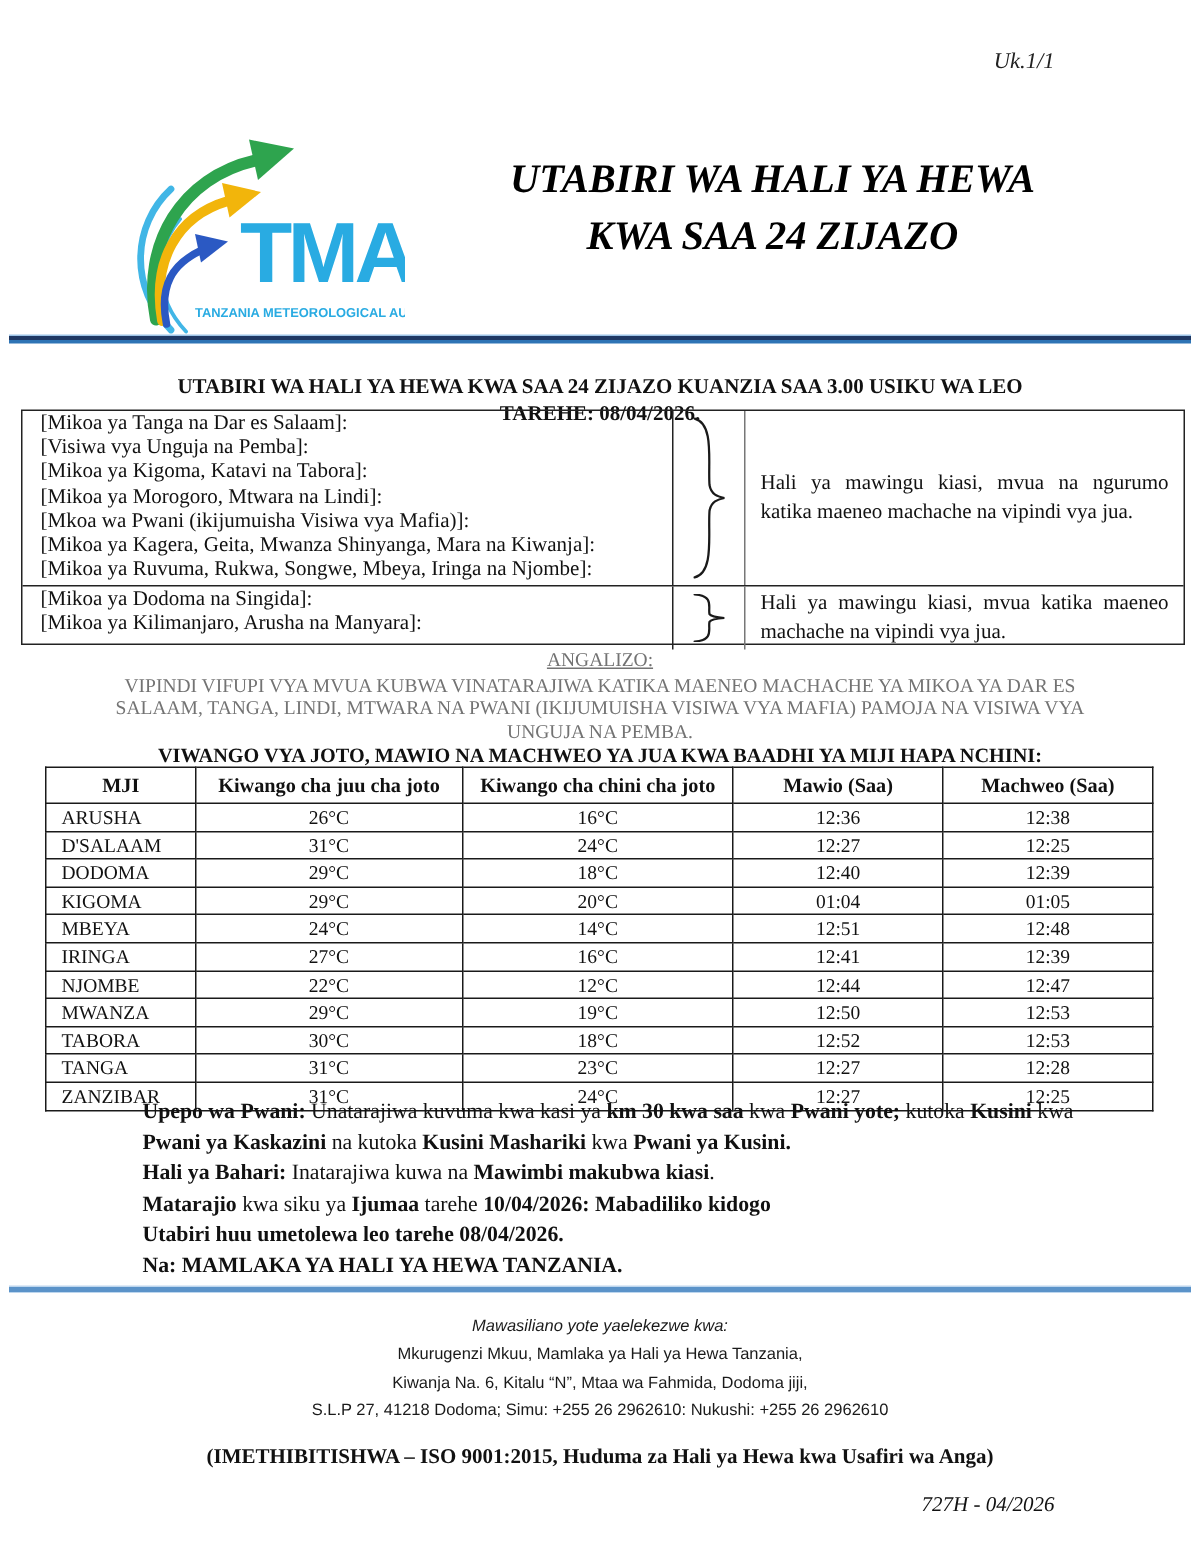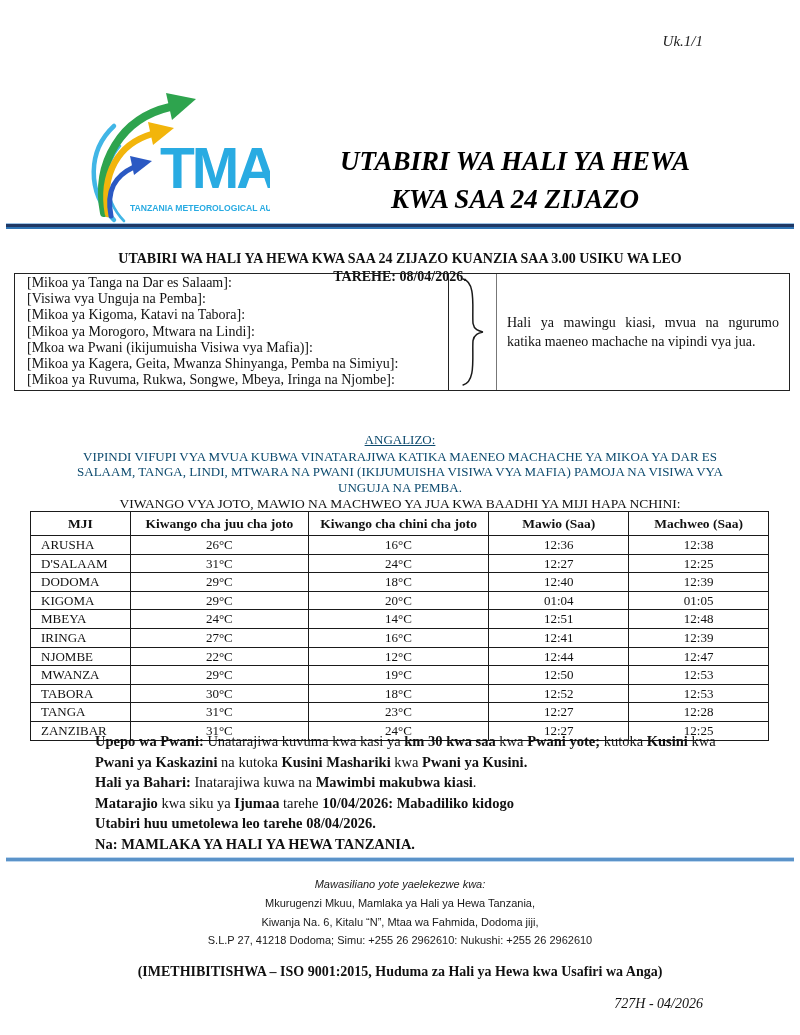--- a/index.html
+++ b/index.html
@@ -10,21 +10,21 @@
     overflow: hidden;
   }
   .page { position: absolute; inset: 0; }
 
   
   .uk { position: absolute; top: 33px; right: 97px; font-style: italic; font-size: 15px; color: #222; }
 
   .logo { position: absolute; left: 84px; top: 92px; width: 186px; height: 132px; }
 
   .title { position: absolute; left: 292px; top: 100px; width: 446px; text-align: center;
-           font-weight: bold; font-style: italic; font-size: 27px; line-height: 38px; color: #000; margin-top: 42px; }
+           font-weight: bold; font-style: italic; font-size: 27px; line-height: 38px; color: #000; }
 
   .rule { position: absolute; left: 6px; right: 6px; }
   .rule-top { top: 223px; height: 6px;
     background: linear-gradient(to bottom, #9dc3e6 0 16%, #1f3864 16% 62%, #2e74b5 62% 100%); }
   .rule-bottom { top: 857px; height: 5px;
     background: linear-gradient(to bottom, #bdd6ee 0 18%, #5b93c9 18% 80%, #bdd6ee 80% 100%); }
 
   .subtitle { position: absolute; top: 238px; left: 0; width: 100%; text-align: center;
               font-weight: bold; font-size: 14px; line-height: 17.5px; margin-top: 12px; }
 
@@ -34,26 +34,26 @@
   .fg-row + .fg-row { border-top: 1px solid #222; }
   .fg-row.tall { height: 116px; }
   .fg-row.short { height: 39px; }
   .fg-regions { border-right: 1px solid #222; padding: 1px 6px 0 12px; font-size: 14px; line-height: 16.2px; }
   .fg-brace { border-right: 1.5px solid #777; display: flex; align-items: center; justify-content: center; padding: 3px 4px; }
   .fg-brace svg { height: 100%; width: 26px; }
   .fg-text { padding: 2px 10px; display: flex; align-items: center; font-size: 14px; line-height: 19px; text-align: justify; }
 
   
   .notice { position: absolute; top: 432px; left: 70px; width: 660px; text-align: center;
-            color: #0c4a6e; font-size: 13px; line-height: 15.5px; }
+            color: #737373; font-size: 13px; line-height: 15.5px; }
   .notice-head { text-decoration: underline; margin-bottom: 1px; }
 
   
   .theading { position: absolute; top: 496px; left: 0; width: 100%; text-align: center;
-              font-weight: normal; font-size: 13.5px; }
+              font-weight: bold; font-size: 13.5px; }
   .ttable { position: absolute; top: 511px; left: 30px; width: 739px; border-collapse: collapse;
             font-size: 13px; }
   .ttable th, .ttable td { border: 1px solid #1a1a1a; text-align: center; padding: 0 2px; }
   .ttable th { height: 24px; font-size: 13.5px; }
   .ttable td { height: 17.6px; line-height: 17.6px; }
   .ttable td:first-child { text-align: left; padding-left: 10px; }
   .col-mji { width: 100px; } .col-juu { width: 178px; } .col-chini { width: 181px; }
   .col-mawio { width: 140px; } .col-machweo { width: 140px; }
 
   
@@ -112,29 +112,41 @@
   </div>
 
   <div class="ftable">
       <div class="fg-row tall">
         <div class="fg-regions">
           <div class="region-line">[Mikoa ya Tanga na Dar es Salaam]:</div>
           <div class="region-line">[Visiwa vya Unguja na Pemba]:</div>
           <div class="region-line">[Mikoa ya Kigoma, Katavi na Tabora]:</div>
           <div class="region-line">[Mikoa ya  Morogoro, Mtwara na Lindi]:</div>
           <div class="region-line">[Mkoa wa Pwani (ikijumuisha Visiwa vya Mafia)]:</div>
-          <div class="region-line">[Mikoa ya Kagera, Geita, Mwanza Shinyanga, Pemba na Simiyu]:</div>
+          <div class="region-line">[Mikoa ya Kagera, Geita, Mwanza Shinyanga, Mara na Kiwanja]:</div>
           <div class="region-line">[Mikoa ya  Ruvuma, Rukwa, Songwe, Mbeya, Iringa na Njombe]:</div>
         </div>
         <div class="fg-brace">
           <svg viewBox="0 0 20 100" preserveAspectRatio="none" style="height:108px;width:22px">
             <path d="M1,1 C13,4 9,28 10,42 C11,48 15,49 19,50 C15,51 11,52 10,58 C9,72 13,96 1,99" fill="none" stroke="#1a1a1a" stroke-width="1.5" stroke-linecap="round" vector-effect="non-scaling-stroke"></path>
           </svg>
         </div>
         <div class="fg-text">Hali ya mawingu kiasi, mvua na ngurumo katika maeneo machache na vipindi vya jua.</div>
+      </div>
+      <div class="fg-row short">
+        <div class="fg-regions">
+          <div class="region-line">[Mikoa ya Dodoma na Singida]:</div>
+          <div class="region-line">[Mikoa ya Kilimanjaro, Arusha na Manyara]:</div>
+        </div>
+        <div class="fg-brace">
+          <svg viewBox="0 0 20 100" preserveAspectRatio="none" style="height:32px;width:22px">
+            <path d="M1,1 C13,4 9,28 10,42 C11,48 15,49 19,50 C15,51 11,52 10,58 C9,72 13,96 1,99" fill="none" stroke="#1a1a1a" stroke-width="1.5" stroke-linecap="round" vector-effect="non-scaling-stroke"></path>
+          </svg>
+        </div>
+        <div class="fg-text">Hali ya mawingu kiasi, mvua katika maeneo machache na vipindi vya jua.</div>
       </div>
     </div>
 
   <div class="notice">
     <div class="notice-head">ANGALIZO:</div>
     <div class="notice-body">VIPINDI VIFUPI VYA MVUA KUBWA VINATARAJIWA KATIKA MAENEO MACHACHE YA MIKOA YA DAR ES SALAAM, TANGA, LINDI, MTWARA NA PWANI (IKIJUMUISHA VISIWA VYA MAFIA) PAMOJA NA VISIWA VYA UNGUJA NA PEMBA.</div>
   </div>
 
   <div class="theading">VIWANGO VYA JOTO, MAWIO NA MACHWEO YA JUA KWA BAADHI YA MIJI HAPA NCHINI:</div>
 

